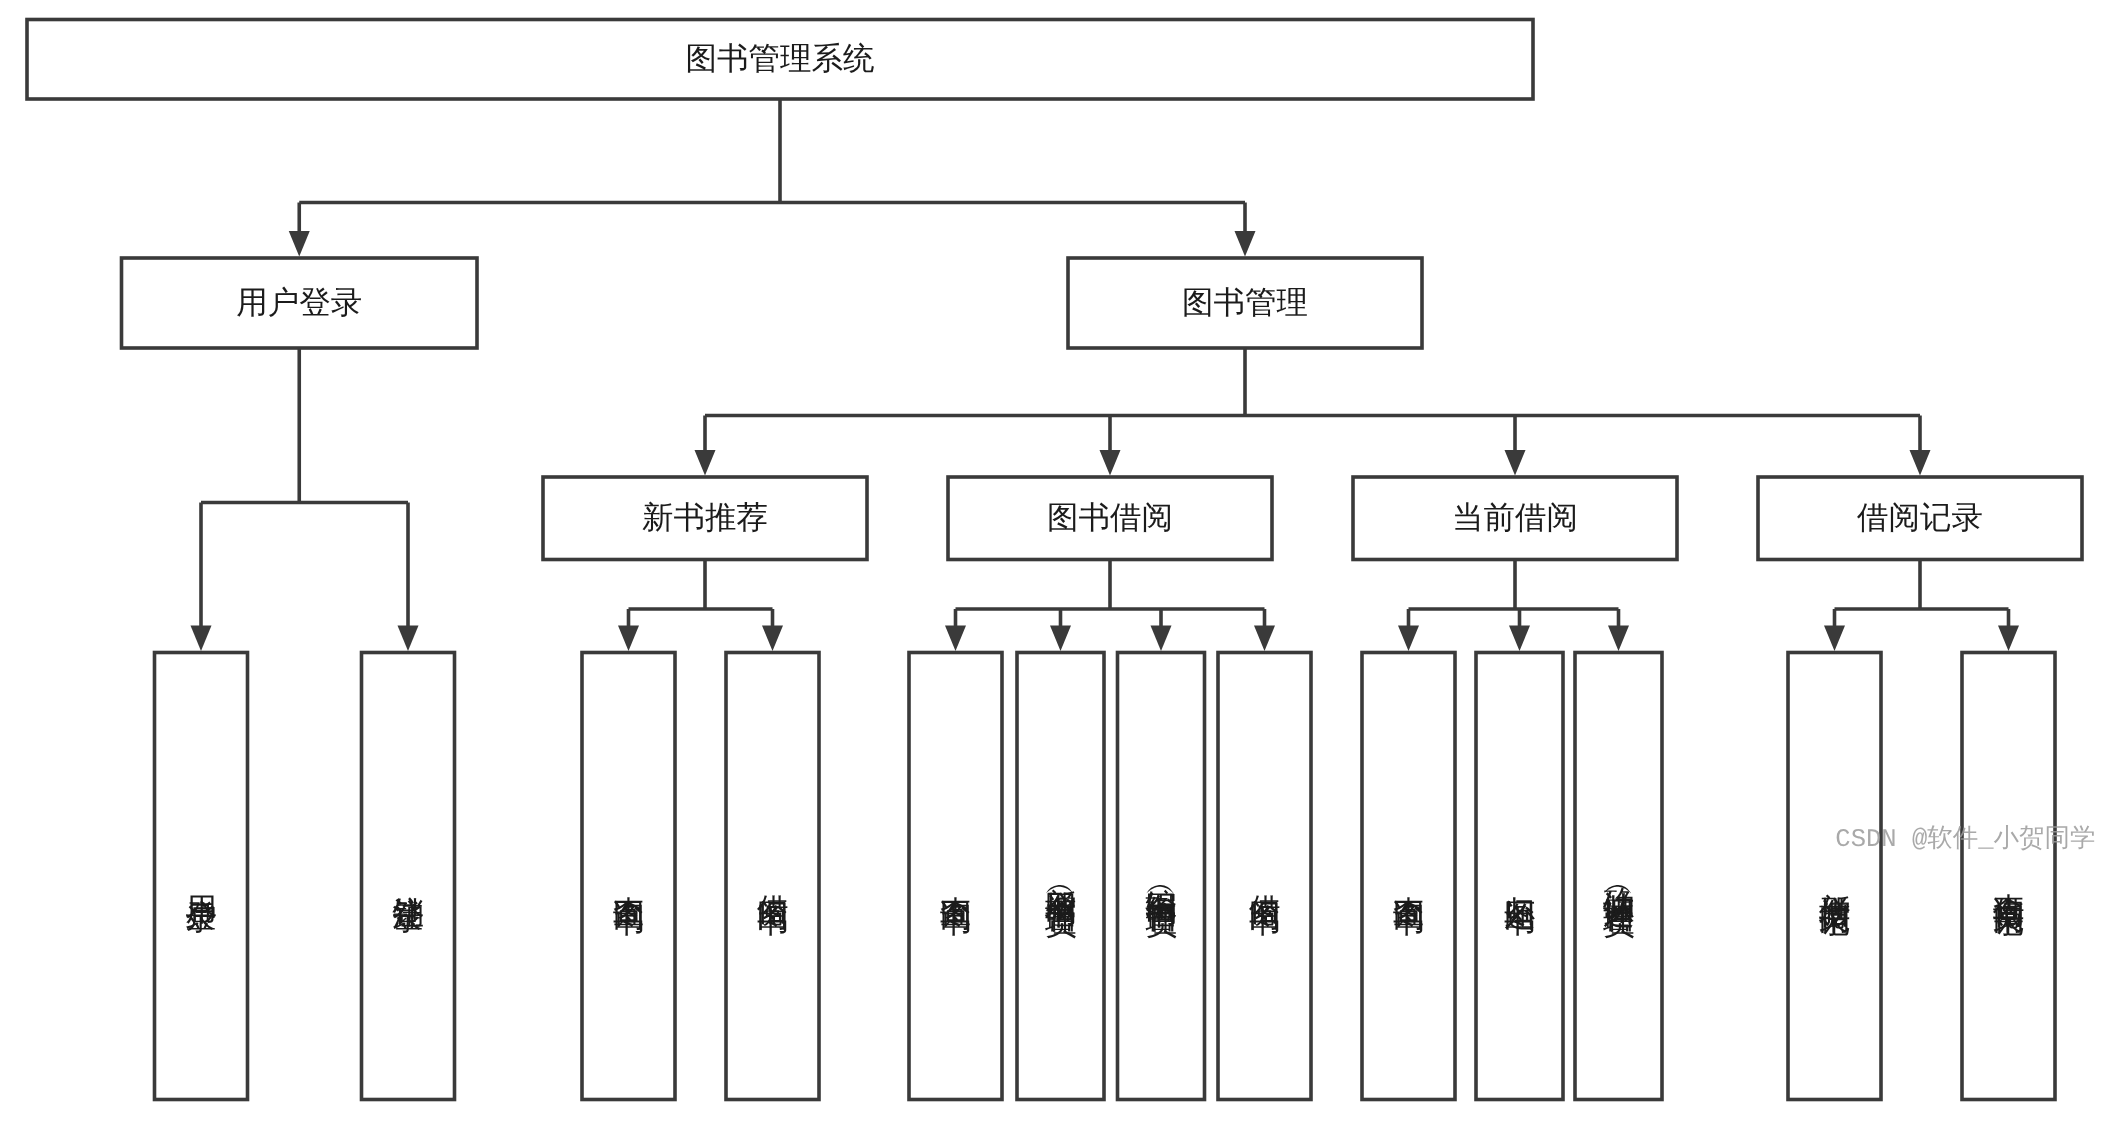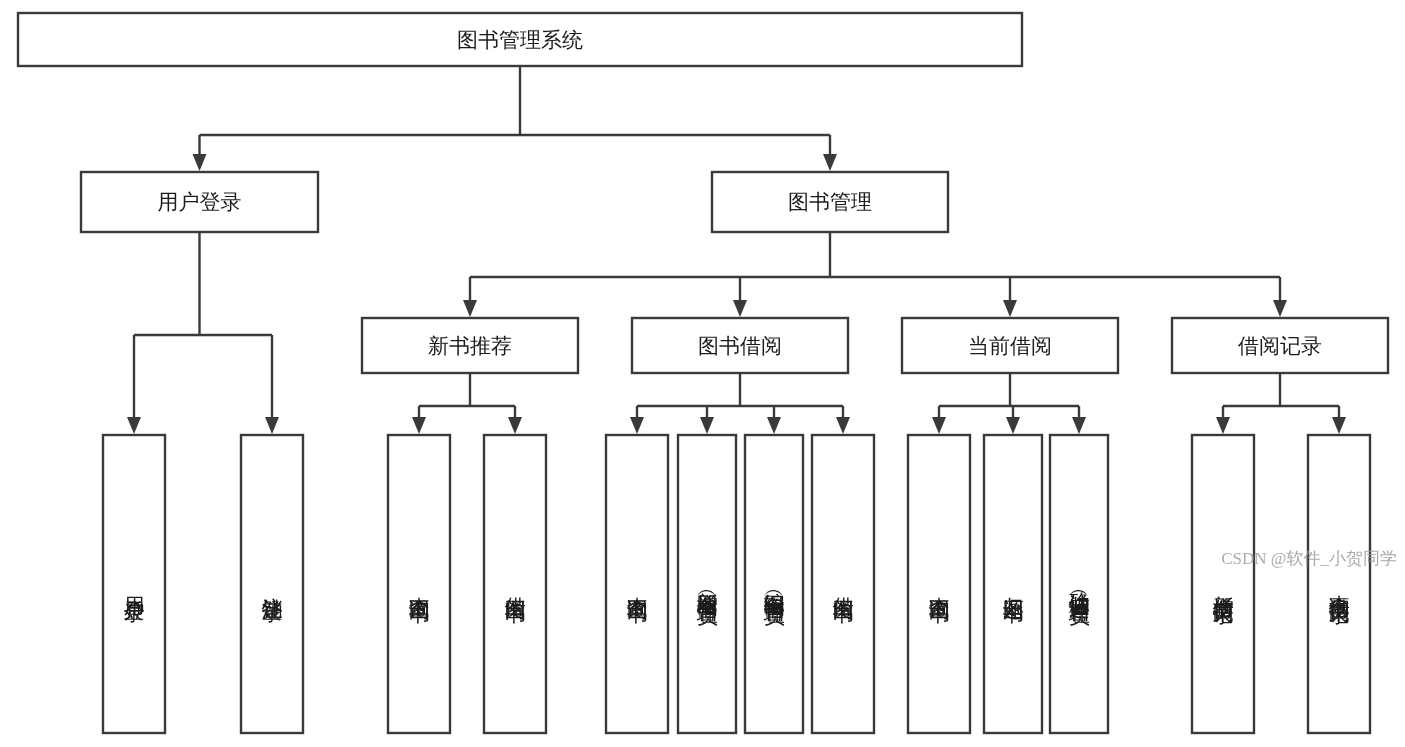--- a/index.html
+++ b/index.html
@@ -69,21 +69,21 @@
   .vlabel-wrap {
     position: absolute;
     display: flex;
     align-items: center;
     justify-content: center;
   }
   #watermark {
     position: absolute;
     right: 8px;
     bottom: 4px;
-    font-family: Liberation Serif, serif;
+    font-family: Liberation Mono, monospace;
     font-size: 17px;
     color: #9b9b9b;
     opacity: 0.85;
     white-space: nowrap;
     user-select: none;
   }
 </style>
 </head>
 <body>
 

